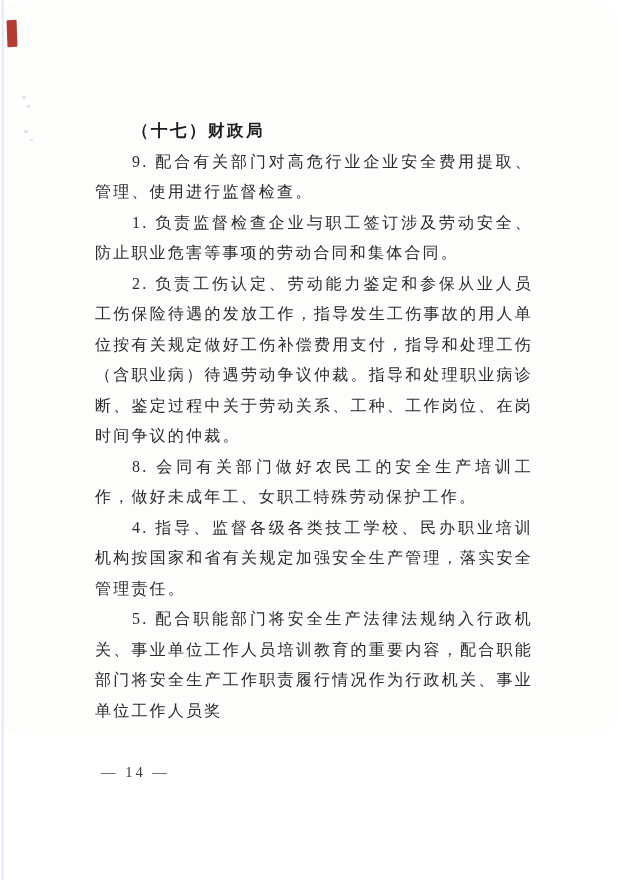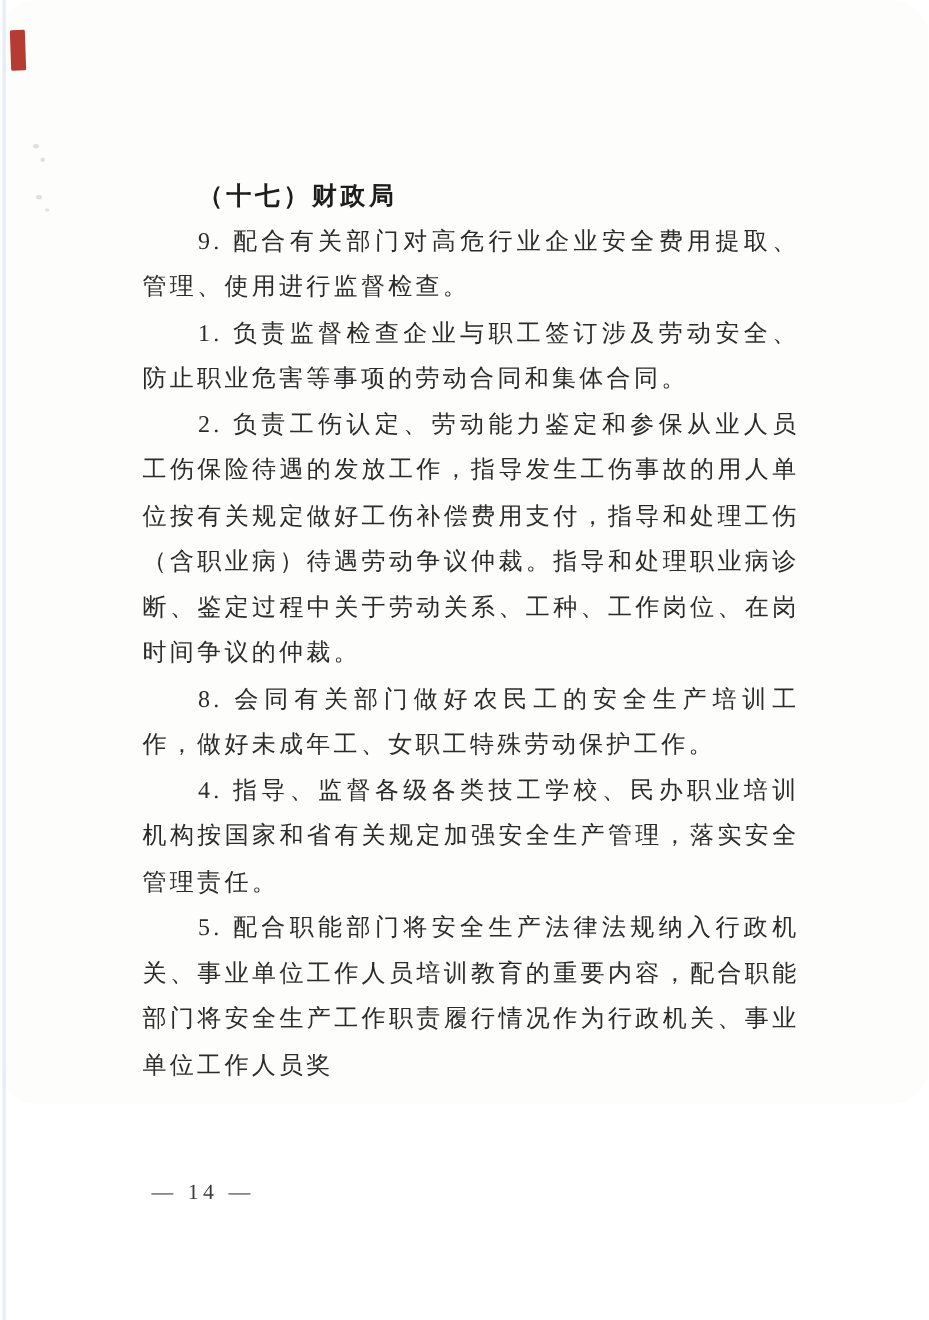--- a/index.html
+++ b/index.html
@@ -61,21 +61,21 @@
     text-indent: 37px;
   }
   .content h3 {
     font-size: 16.5px;
     font-weight: bold;
     color: #1d1d1d;
     letter-spacing: 2.5px;
   }
   .page-number {
     position: absolute;
-    left: 101px; top: 787px;
+    left: 101px; top: 764px;
     font-size: 14.5px;
     letter-spacing: 3px;
     color: #3a3a3a;
   }
 </style>
 </head>
 <body>
 
 <div class="page">
 

